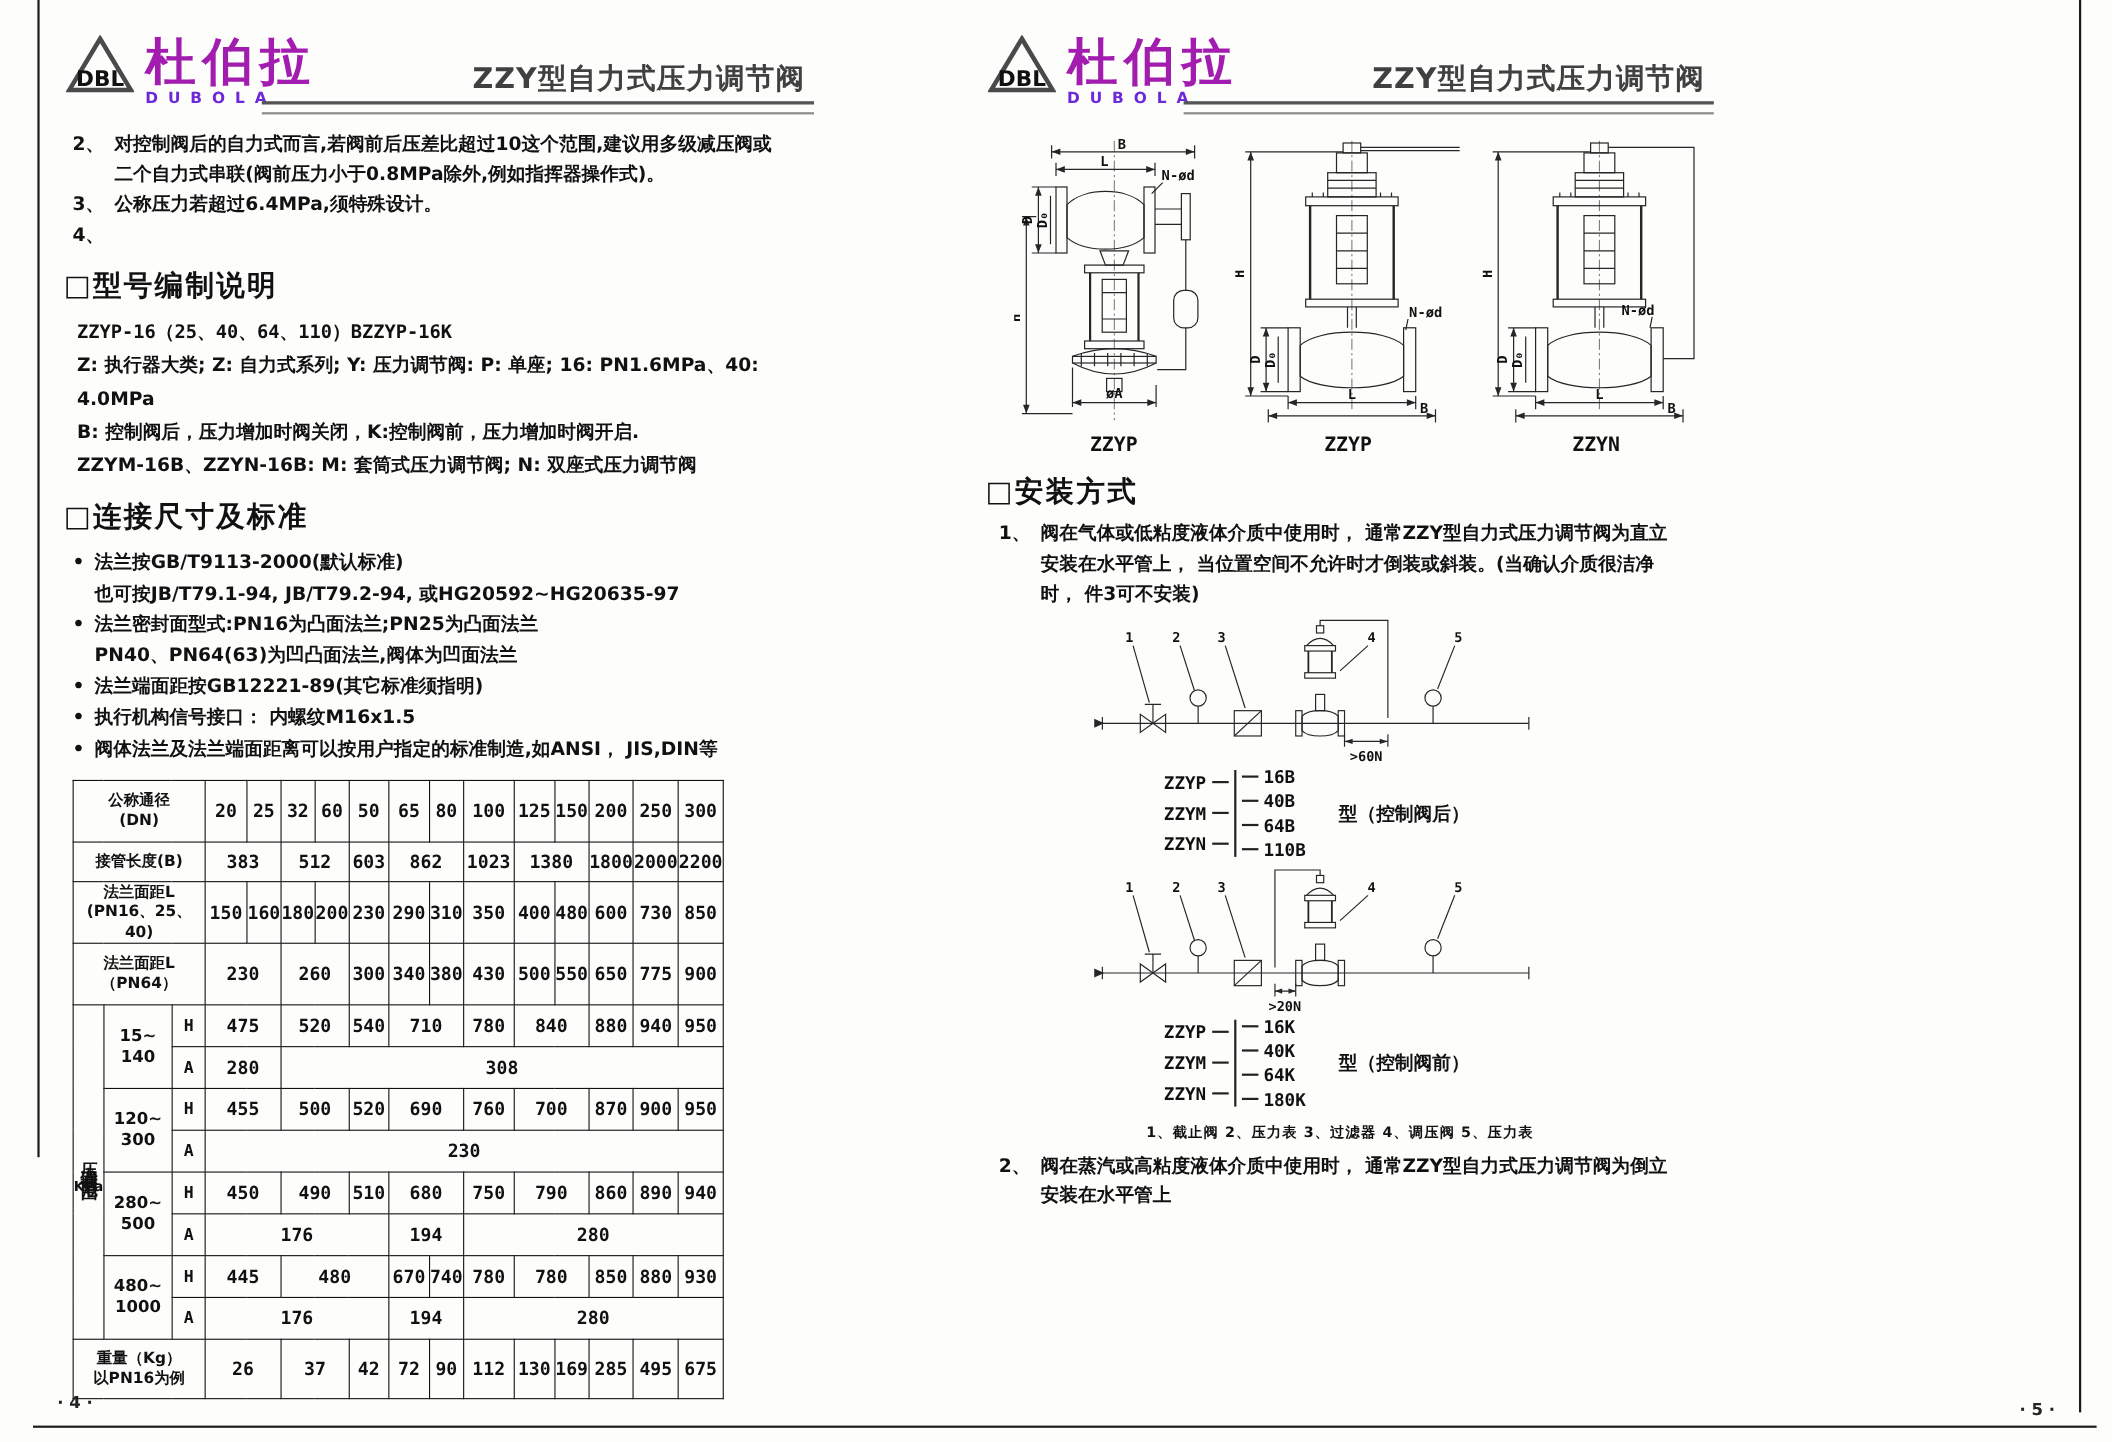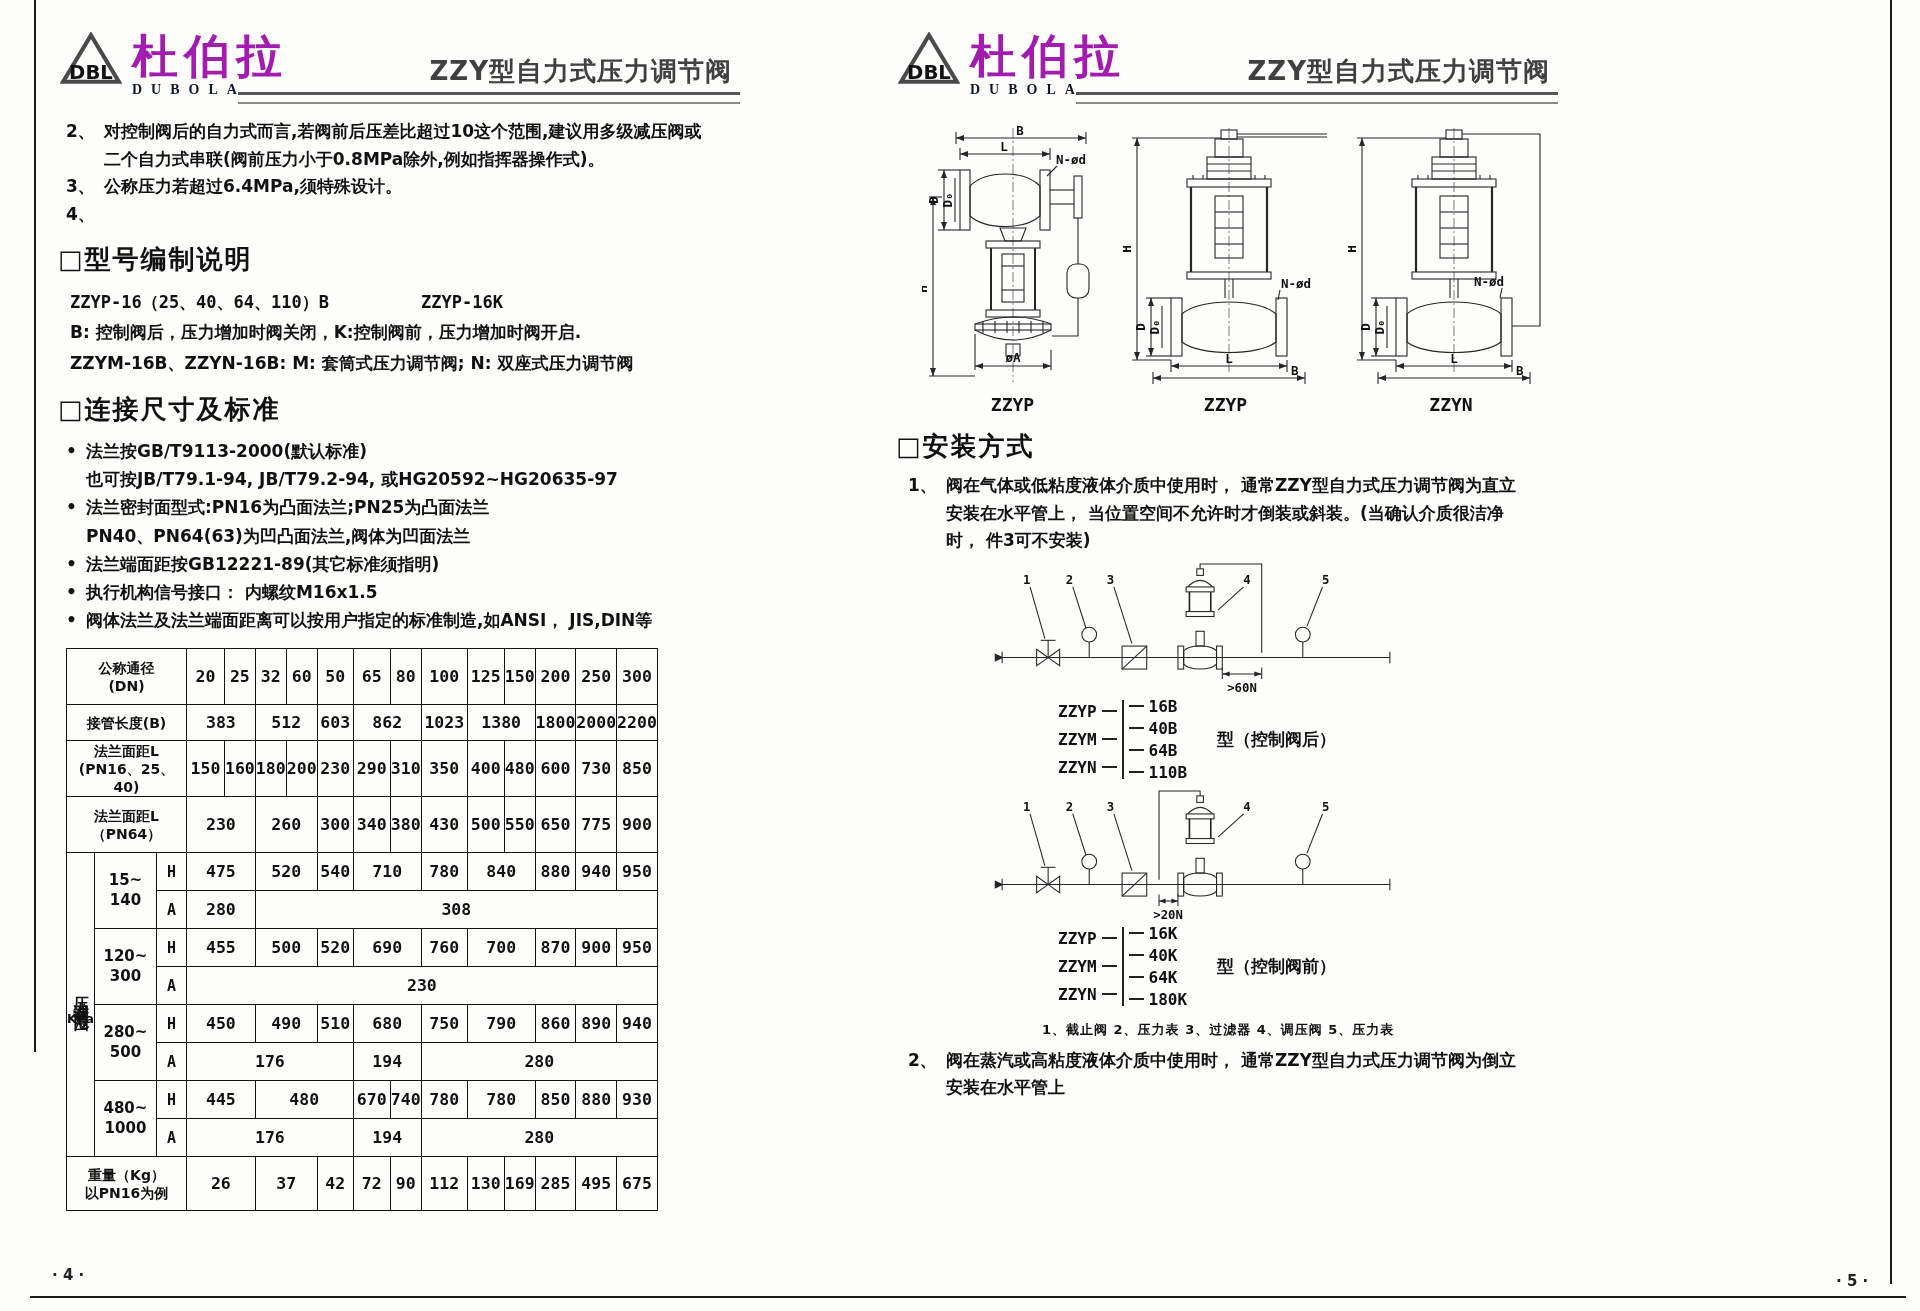--- a/index.html
+++ b/index.html
@@ -11,33 +11,33 @@
   .scan-b{position:absolute;left:30px;top:1296px;width:1876px;height:2px;background:#1b1b1b;}
 
   .page{position:absolute;top:28px;}
   .page-left{left:40px;width:700px;}
   .page-right{left:878px;width:680px;}
 
   
   .hdr{position:relative;height:74px;}
   .hdr-logo{position:absolute;left:20px;top:4px;display:flex;align-items:flex-start;gap:10px;}
   .logo-txt .cn{font-size:46px;font-weight:bold;letter-spacing:6px;color:#a21caf;line-height:1.05;}
-  .logo-txt .en{font-size:14px;font-weight:bold;letter-spacing:9px;color:#0f172a;margin-top:2px;font-family:Liberation Serif, serif;}
+  .logo-txt .en{font-size:14px;font-weight:bold;letter-spacing:9px;color:#6d28d9;margin-top:2px;}
   .hdr-title{position:absolute;right:8px;top:26px;font-size:26px;font-weight:bold;letter-spacing:1px;color:#404040;}
   .hdr-rule{position:absolute;left:198px;right:0;top:64px;height:7px;
             border-top:3px solid #555;border-bottom:2px solid #8a8a8a;}
 
   
   .notes{margin:16px 0 0 26px;}
   .note{display:flex;font-size:17px;font-weight:bold;line-height:1.62;}
   .note-num{width:38px;flex:none;}
   .note-text{width:606px;}
   .sec-h{font-size:26px;font-weight:bold;margin:14px 0 0 18px;letter-spacing:2px;}
   .model-lines{margin:10px 0 0 30px;font-size:17px;font-weight:bold;line-height:1.78;}
-  .code-row{display:flex;gap:92px;}
+  .code-row{display:flex;}
   .mono{font-family:"DejaVu Sans Mono",monospace;}
   .bullets{margin:10px 0 0 26px;font-size:17px;font-weight:bold;line-height:1.66;}
   .b-item{display:flex;}
   .b-dot{width:20px;flex:none;}
   .b-item.cont .b-dot{visibility:hidden;}
 
   
   .dim-table{border-collapse:collapse;margin:14px 0 0 26px;table-layout:fixed;}
   .dim-table td{border:1.6px solid #121212;text-align:center;vertical-align:middle;
       font-weight:bold;font-size:16.5px;font-family:"DejaVu Sans Mono",monospace;padding:0;overflow:hidden;}
@@ -114,20 +114,21 @@
         <span class="note-num">4、</span>
       </div>
     </div>
 
     <h2 class="sec-h">□型号编制说明</h2>
     <div class="model-lines">
       <div class="code-row">
         <span class="mono">ZZYP-16（25、40、64、110）B</span>
         <span class="mono">ZZYP-16K</span>
       </div>
+      <div>Z: 执行器大类; Z: 自力式系列; Y: 压力调节阀: P: 单座; 16: PN1.6MPa、40: 4.0MPa</div>
       <div>B: 控制阀后，压力增加时阀关闭，K:控制阀前，压力增加时阀开启.</div>
       <div>ZZYM-16B、ZZYN-16B: M: 套筒式压力调节阀; N: 双座式压力调节阀</div>
     </div>
 
     <h2 class="sec-h">□连接尺寸及标准</h2>
     <div class="bullets">
       <div class="b-item">
         <span class="b-dot">•</span>
         <span>法兰按GB/T9113-2000(默认标准)</span>
       </div>

